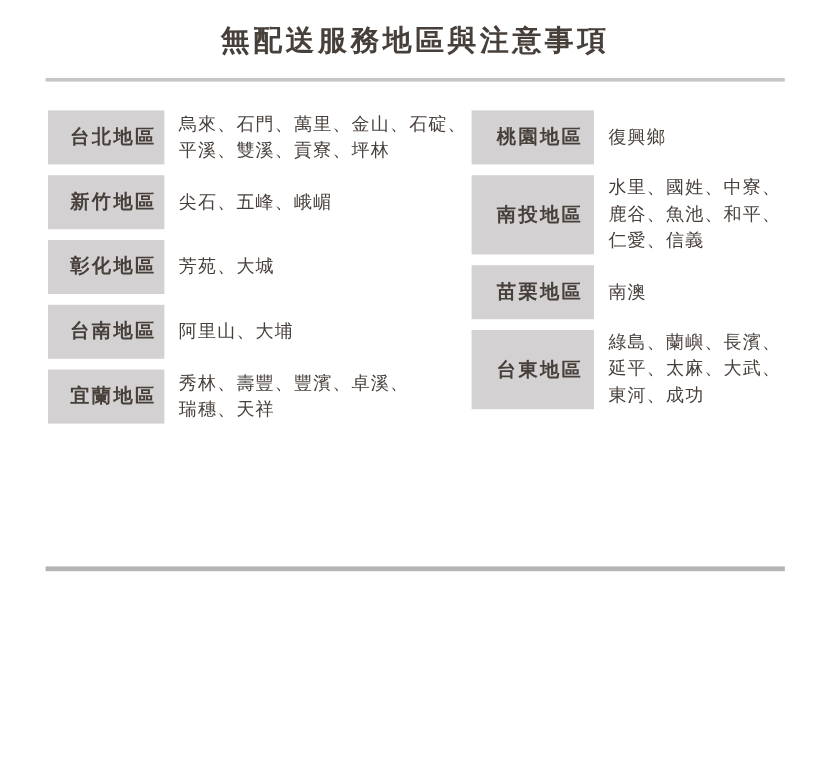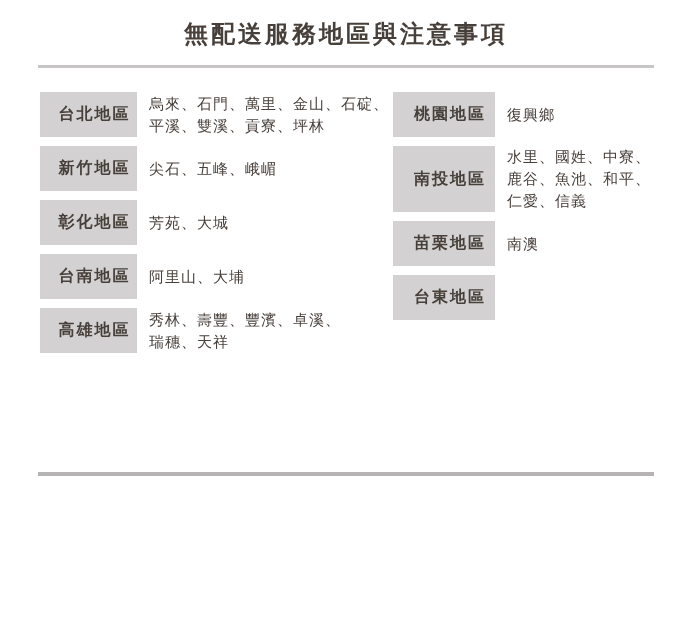--- a/index.html
+++ b/index.html
@@ -126,21 +126,21 @@
       </div>
       <div class="region-row">
         <div class="region-label">彰化地區</div>
         <div class="region-areas">芳苑、大城</div>
       </div>
       <div class="region-row">
         <div class="region-label">台南地區</div>
         <div class="region-areas">阿里山、大埔</div>
       </div>
       <div class="region-row">
-        <div class="region-label">高雄地區</div>
+        <div class="region-label">宜蘭地區</div>
         <div class="region-areas">秀林、壽豐、豐濱、卓溪、
 瑞穗、天祥</div>
       </div>
     </div>
 
     <div class="region-col right">
       <div class="region-row">
         <div class="region-label">桃園地區</div>
         <div class="region-areas">復興鄉</div>
       </div>
@@ -149,20 +149,23 @@
         <div class="region-areas">水里、國姓、中寮、
 鹿谷、魚池、和平、
 仁愛、信義</div>
       </div>
       <div class="region-row">
         <div class="region-label">苗栗地區</div>
         <div class="region-areas">南澳</div>
       </div>
       <div class="region-row">
         <div class="region-label">台東地區</div>
+        <div class="region-areas">綠島、蘭嶼、長濱、
+延平、太麻、大武、
+東河、成功</div>
       </div>
     </div>
 
   </div>
 
   <div class="divider-bottom"></div>
 
 
 </div>
 

